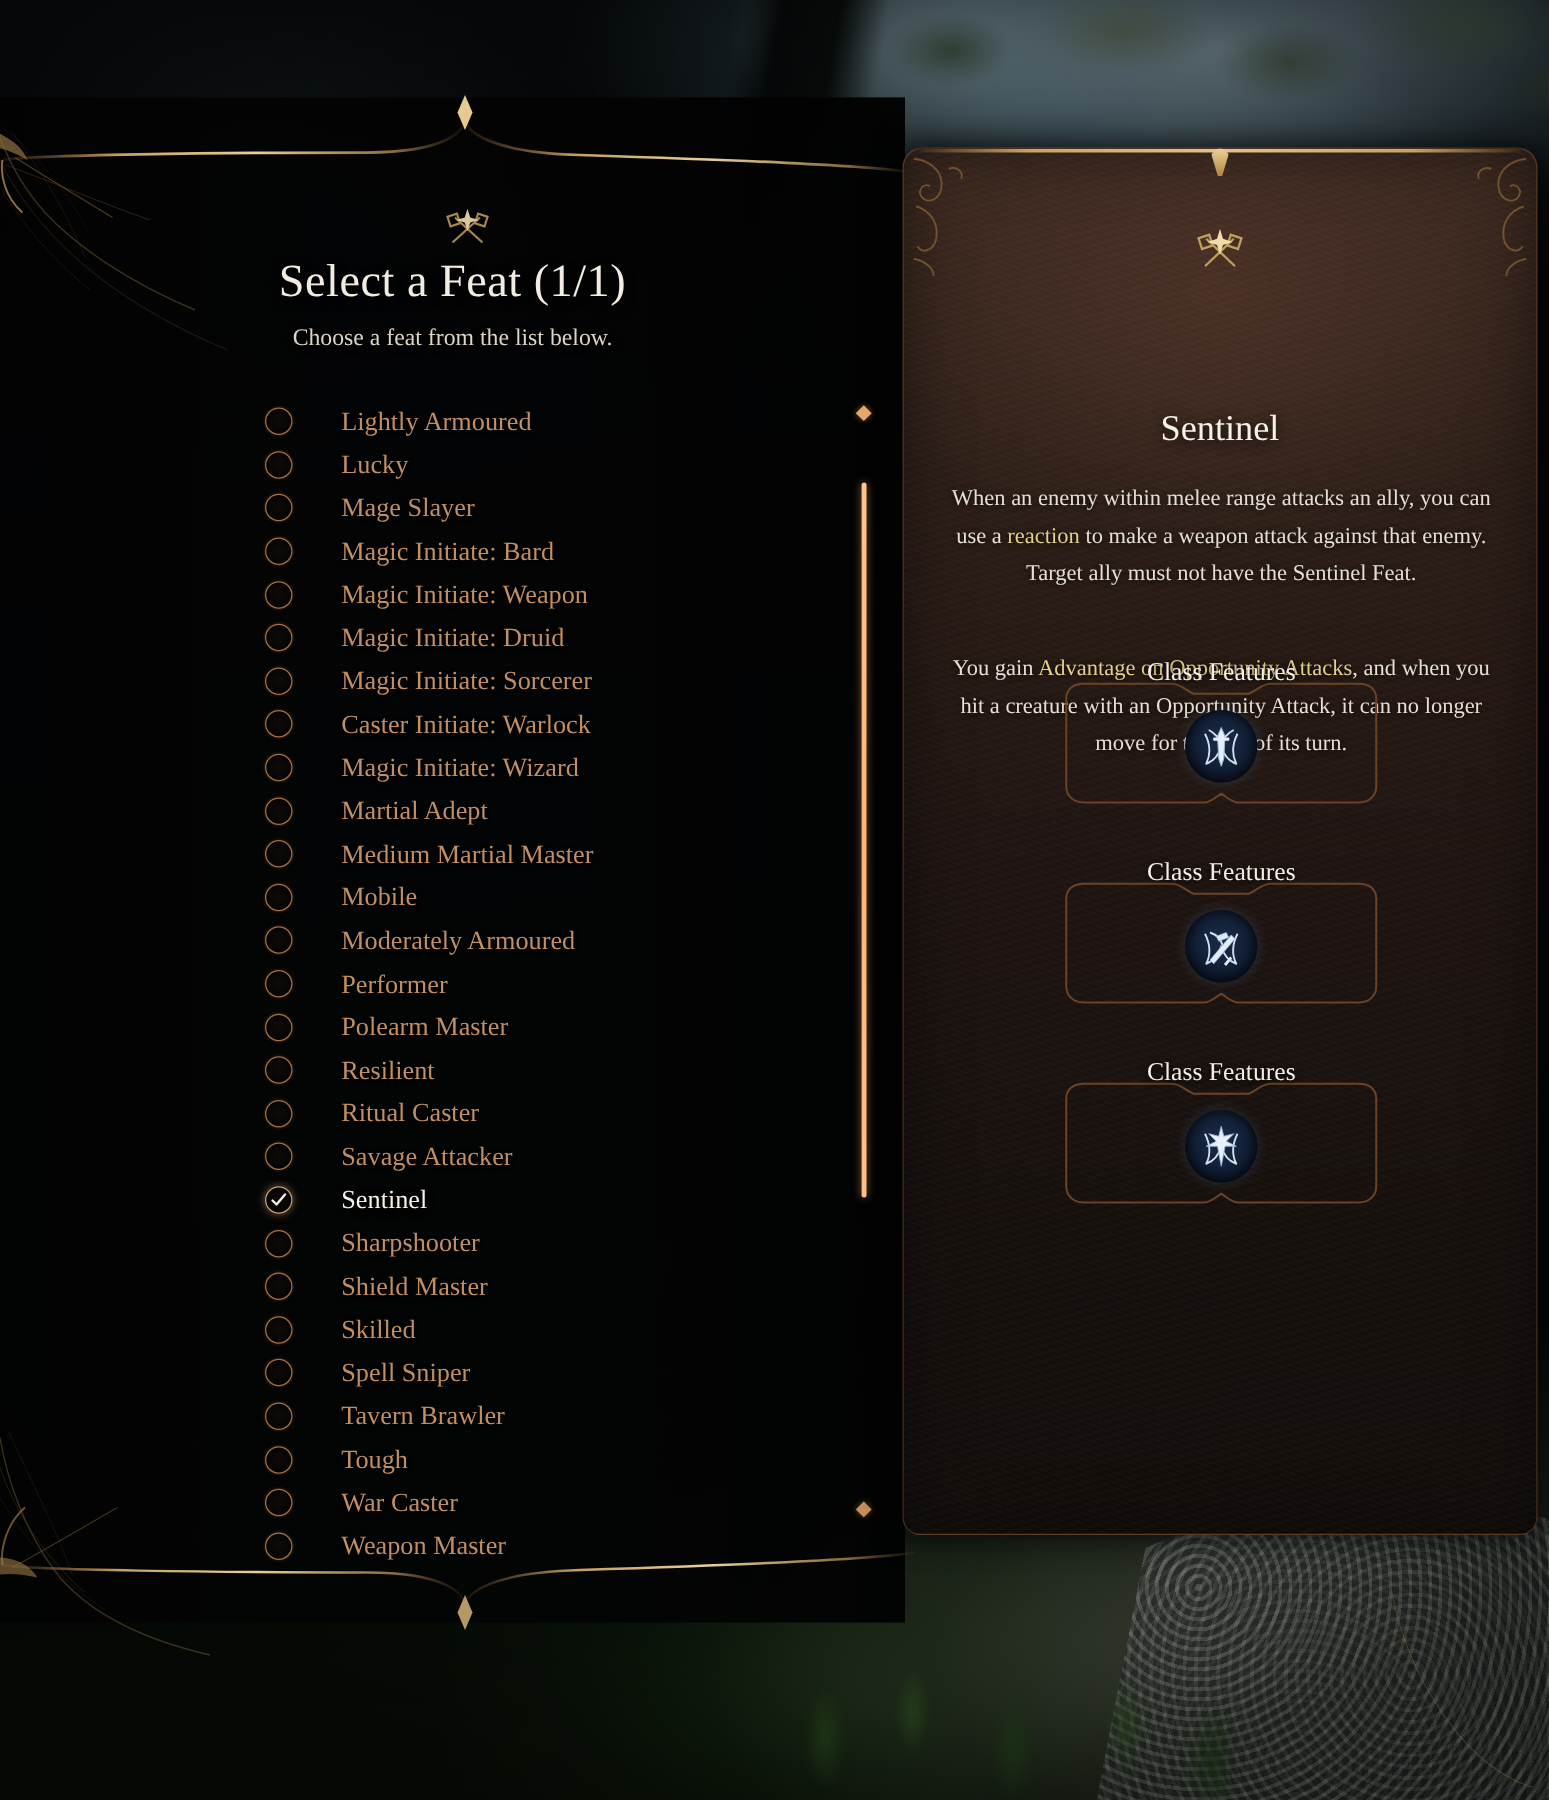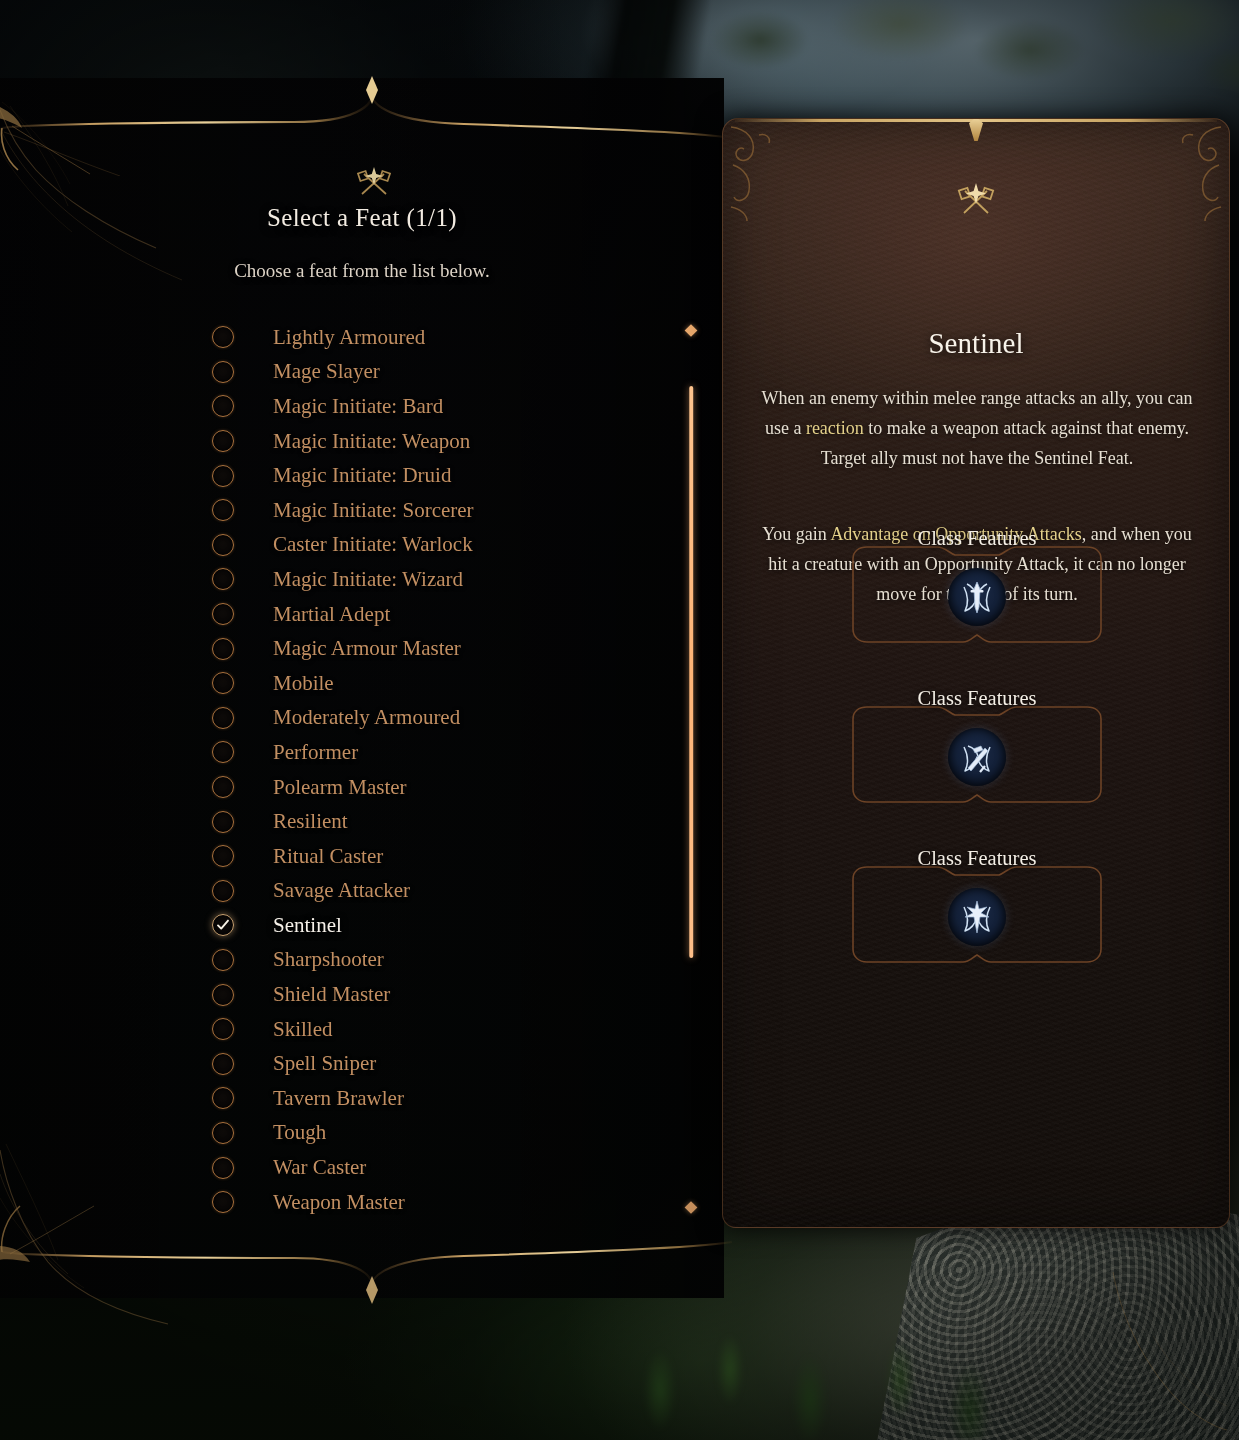--- a/index.html
+++ b/index.html
@@ -96,21 +96,21 @@
   #bot-arc { left:-6px; bottom:-16px; width:740px; height:110px; }
 
   
   #header-emblem {
     position:absolute; left:352px; top:86px; width:44px; height:36px;
   }
 
   #panel-title {
     position:absolute; left:0; top:126px; width:724px;
     text-align:center;
-    font-size:25px; color:#f3ece2; letter-spacing:0.4px;
+    font-size:37px; color:#f3ece2; letter-spacing:0.4px;
     text-shadow: 0 2px 9px rgba(0,0,0,0.9);
   }
   #panel-subtitle {
     position:absolute; left:0; top:182px; width:724px;
     text-align:center;
     font-size:19px; color:#ddd3c6;
     text-shadow: 0 1px 6px rgba(0,0,0,0.9);
   }
 
   
@@ -298,20 +298,24 @@
   <div id="panel-title">Select a Feat (1/1)</div>
   <div id="panel-subtitle">Choose a feat from the list below.</div>
 
   <div id="feat-list">
       <div class="feat-row">
         <div class="radio"></div>
         <div class="feat-label">Lightly Armoured</div>
       </div>
       <div class="feat-row">
         <div class="radio"></div>
+        <div class="feat-label">Lucky</div>
+      </div>
+      <div class="feat-row">
+        <div class="radio"></div>
         <div class="feat-label">Mage Slayer</div>
       </div>
       <div class="feat-row">
         <div class="radio"></div>
         <div class="feat-label">Magic Initiate: Bard</div>
       </div>
       <div class="feat-row">
         <div class="radio"></div>
         <div class="feat-label">Magic Initiate: Weapon</div>
       </div>
@@ -330,21 +334,21 @@
       <div class="feat-row">
         <div class="radio"></div>
         <div class="feat-label">Magic Initiate: Wizard</div>
       </div>
       <div class="feat-row">
         <div class="radio"></div>
         <div class="feat-label">Martial Adept</div>
       </div>
       <div class="feat-row">
         <div class="radio"></div>
-        <div class="feat-label">Magic Armour Master</div>
+        <div class="feat-label">Medium Martial Master</div>
       </div>
       <div class="feat-row">
         <div class="radio"></div>
         <div class="feat-label">Mobile</div>
       </div>
       <div class="feat-row">
         <div class="radio"></div>
         <div class="feat-label">Moderately Armoured</div>
       </div>
       <div class="feat-row">

